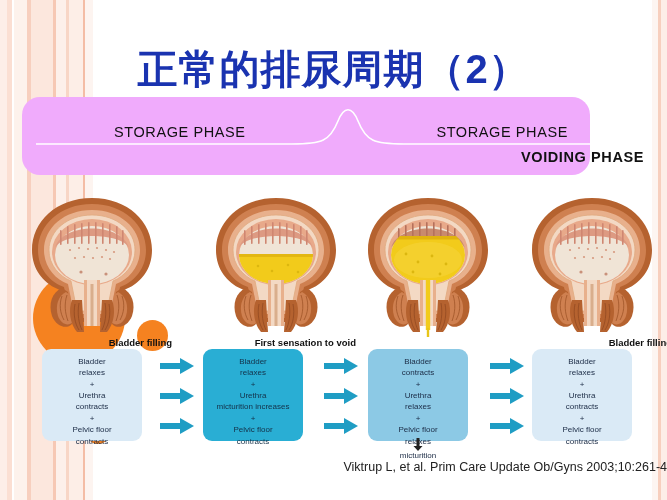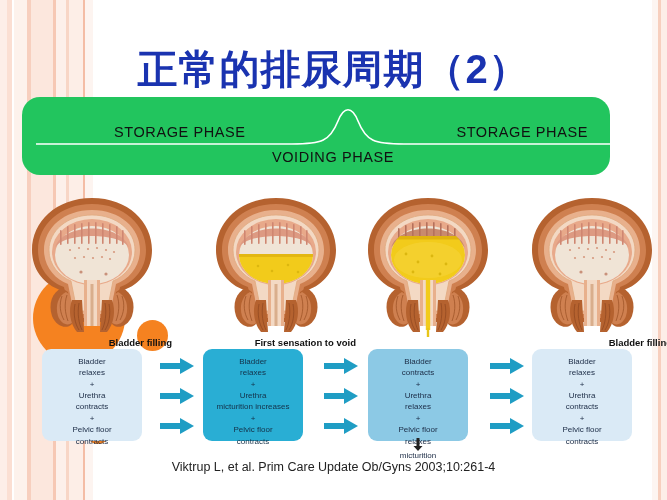--- a/index.html
+++ b/index.html
@@ -52,40 +52,39 @@
     white-space: nowrap;
   }
 
   
   .banner {
     position: absolute;
     left: 22px;
     top: 97px;
     width: 568px;
     height: 78px;
-    background: #22c55e;
+    background: #f0abfc;
     border-radius: 18px;
     z-index: 5;
-    padding-left: 20px;
   }
   .banner-svg {
     position: absolute;
     left: 0; top: 0;
     width: 622px; height: 78px;
   }
   .banner-label {
     position: absolute;
     font-size: 14.5px;
     color: #111111;
     letter-spacing: 0.6px;
     white-space: nowrap;
   }
   .lbl-storage-left  { left: 92px;  top: 27px; }
   .lbl-storage-right { right: 22px; top: 27px; }
-  .lbl-voiding       { left: 0; width: 622px; text-align: center; top: 52px; }
+  .lbl-voiding       { left: 0; width: 622px; text-align: right; top: 52px; font-weight: bold; }
 
   
   .ocircle {
     position: absolute;
     background: #f58220;
     border-radius: 50%;
     z-index: 1;
   }
   .oc-big   { left: 33px;  top: 272px; width: 92px;  height: 92px; }
   .oc-mid   { left: 137px; top: 320px; width: 31px;  height: 31px; }
@@ -173,21 +172,21 @@
     color: #1a2a44;
     margin-top: 0px;
   }
 
   
   .citation {
     position: absolute;
     left: 0;
     top: 460px;
     width: 667px;
-    text-align: center;
+    text-align: right;
     font-size: 12.5px;
     color: #222222;
     z-index: 6;
   }
 </style>
 </head>
 <body>
 
 <div class="stripe stripe-a"></div>
 <div class="stripe stripe-b"></div>

